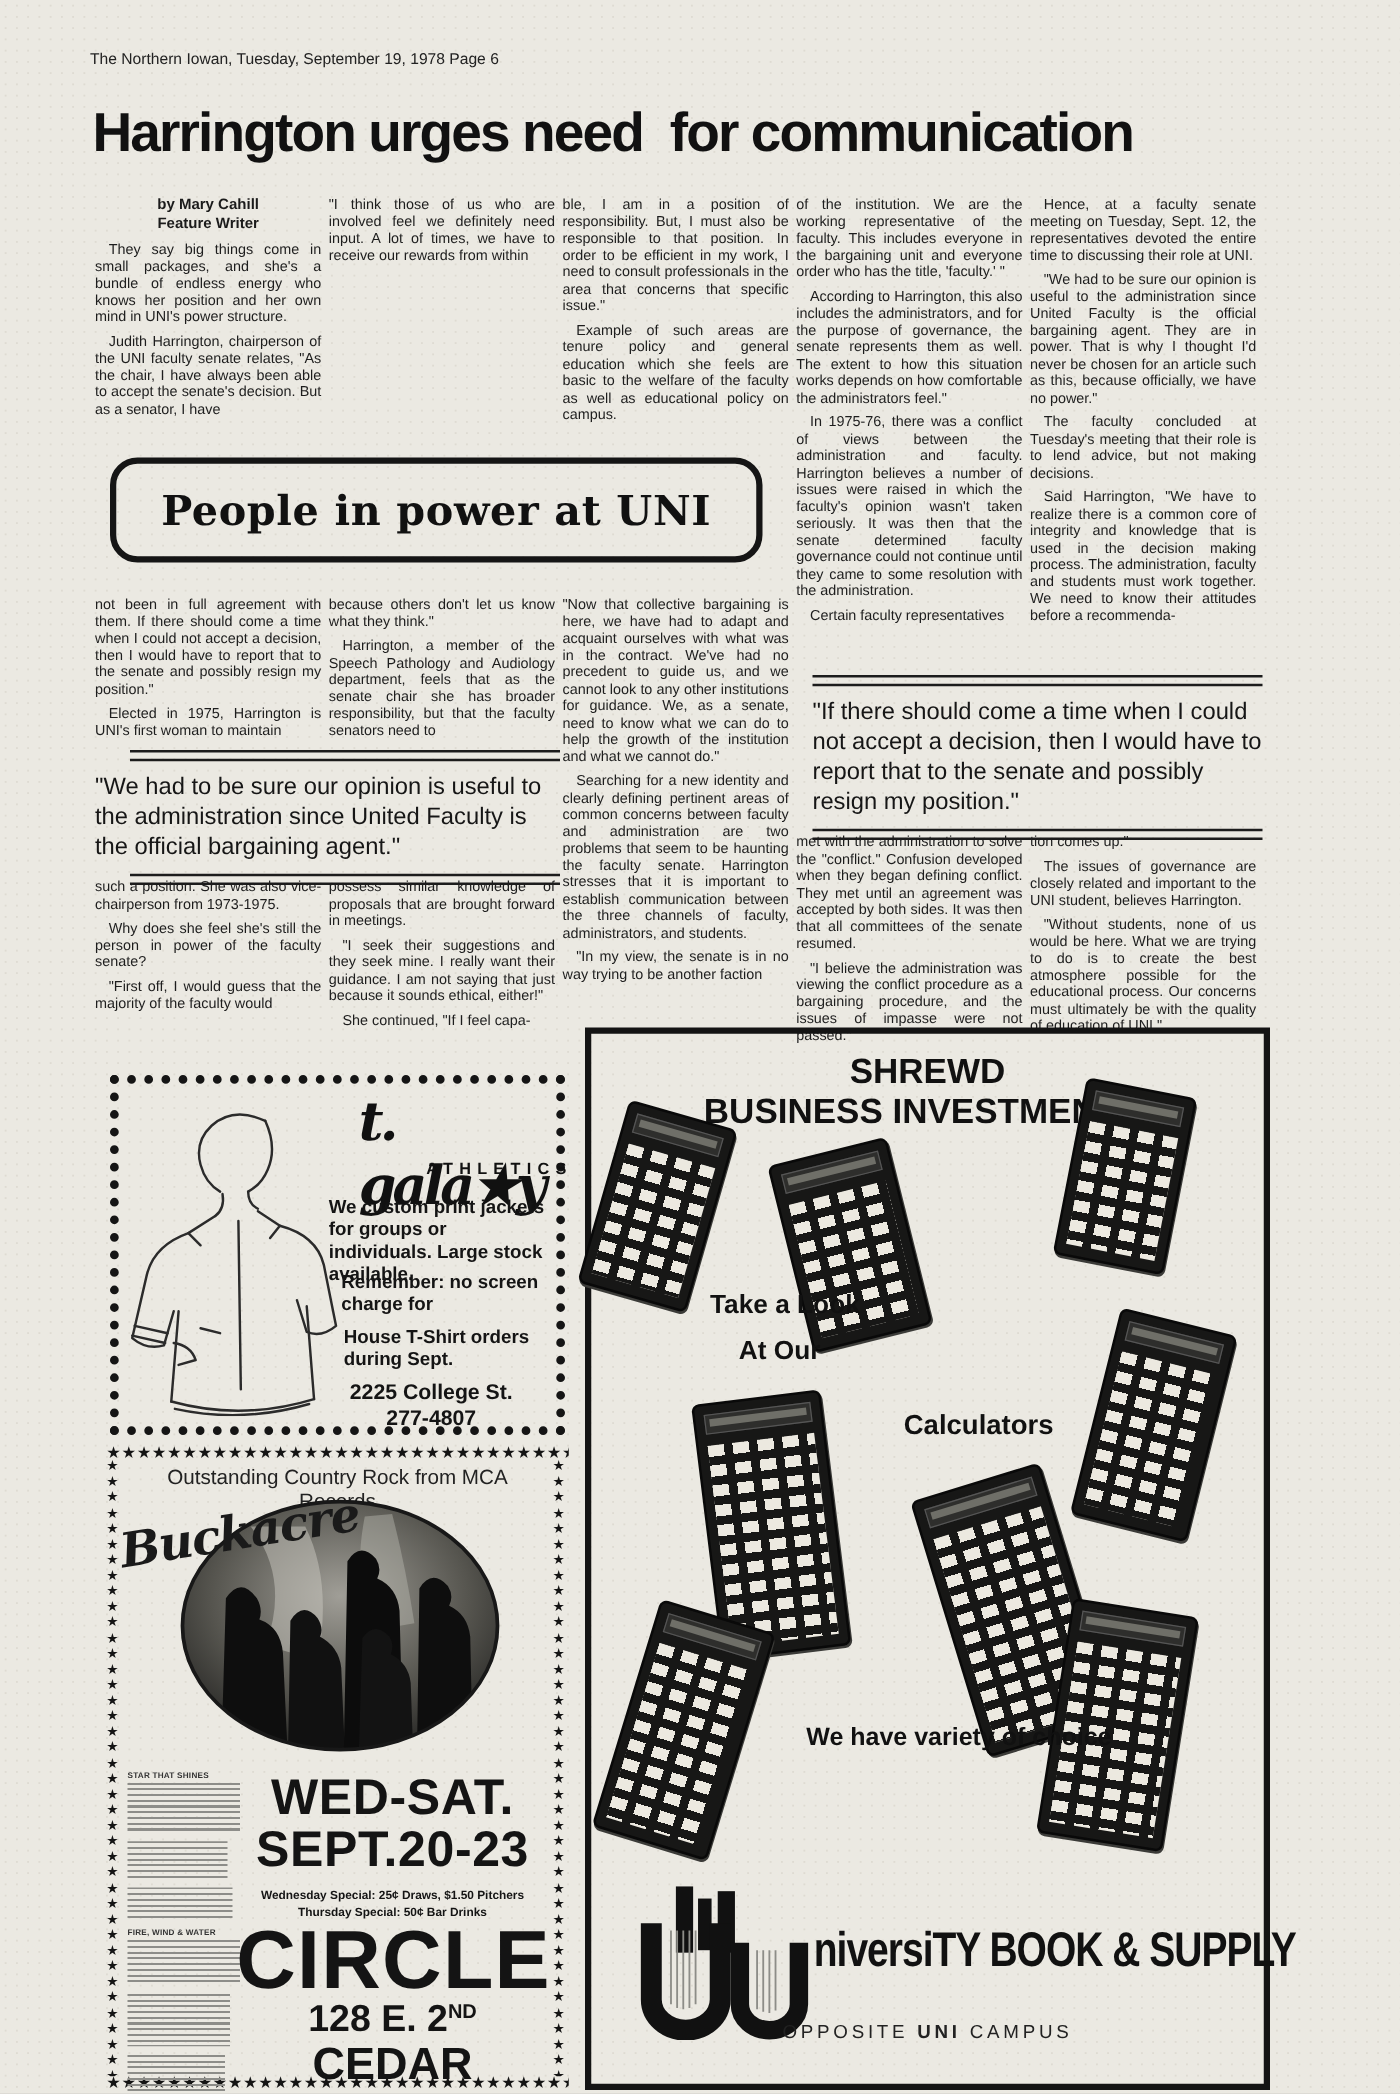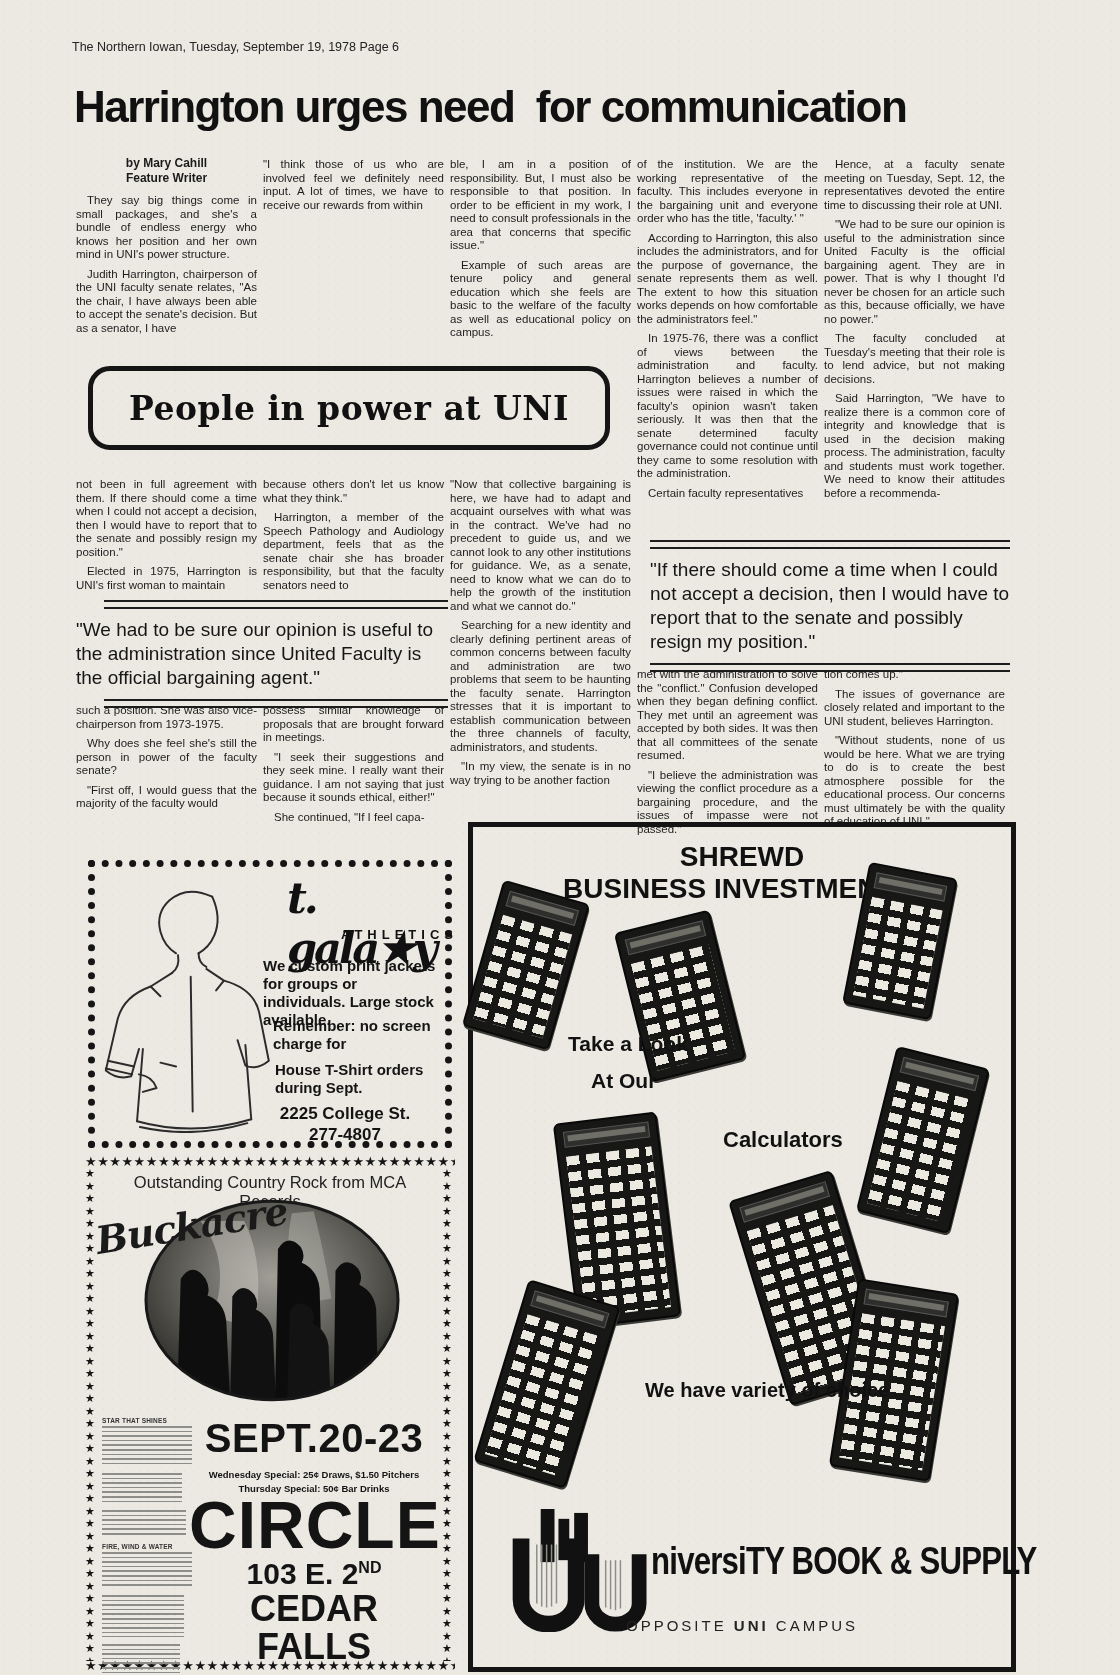--- a/index.html
+++ b/index.html
@@ -219,27 +219,28 @@
       <div class="bars" style="height:30px;width:80px;"></div>
       <div class="bars" style="height:26px;width:84px;"></div>
       <div class="lh">FIRE, WIND &amp; WATER</div>
       <div class="bars" style="height:36px;"></div>
       <div class="bars" style="height:42px;width:82px;"></div>
       <div class="bars" style="height:30px;width:78px;"></div>
 
     </div>
 
     <div class="abs circle-main" style="left:104px;right:16px;top:262px;">
+      <div class="c-dates">WED-SAT.</div>
       <div class="c-dates">SEPT.20-23</div>
       <div class="c-spec">
         <div>Wednesday Special: 25¢ Draws, $1.50 Pitchers</div>
         <div>Thursday Special: 50¢ Bar Drinks</div>
       </div>
       <div class="c-venue">CIRCLE</div>
-      <div class="c-a1"><span>103 E. 2</span><sup>ND</sup></div>
+      <div class="c-a1"><span>128 E. 2</span><sup>ND</sup></div>
       <div class="c-a2">CEDAR FALLS</div>
 
     </div>
   </div>
 
   <div class="abs ad-ubs" style="left:468px;top:822px;width:538px;height:840px;">
     <div class="abs ubs-head" style="top:14px;">
       <div>SHREWD</div>
       <div>BUSINESS INVESTMENTS.</div>
     </div>

